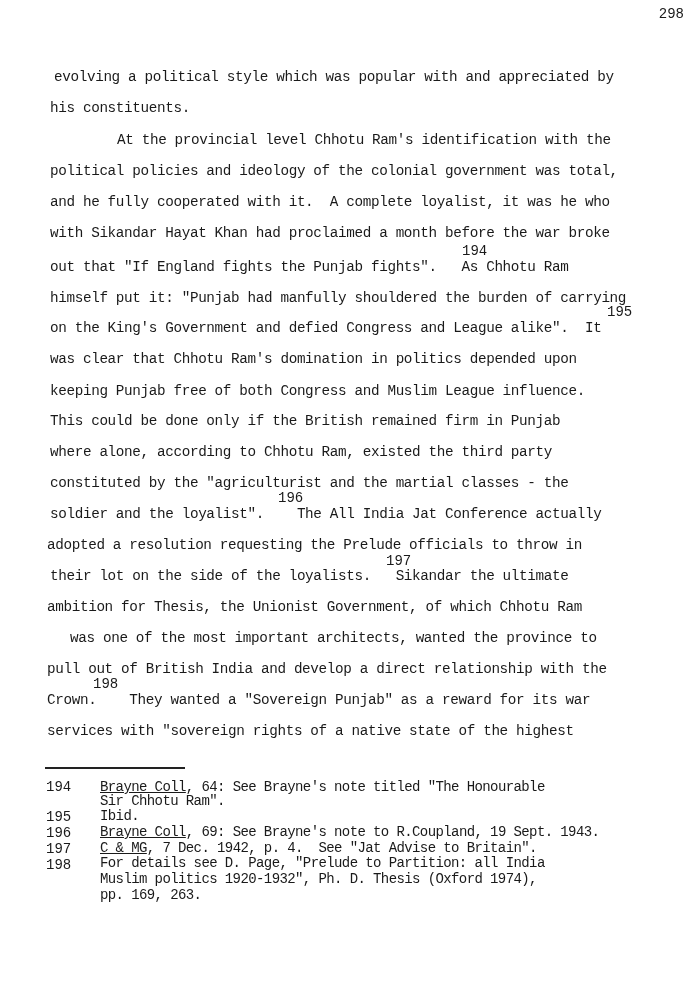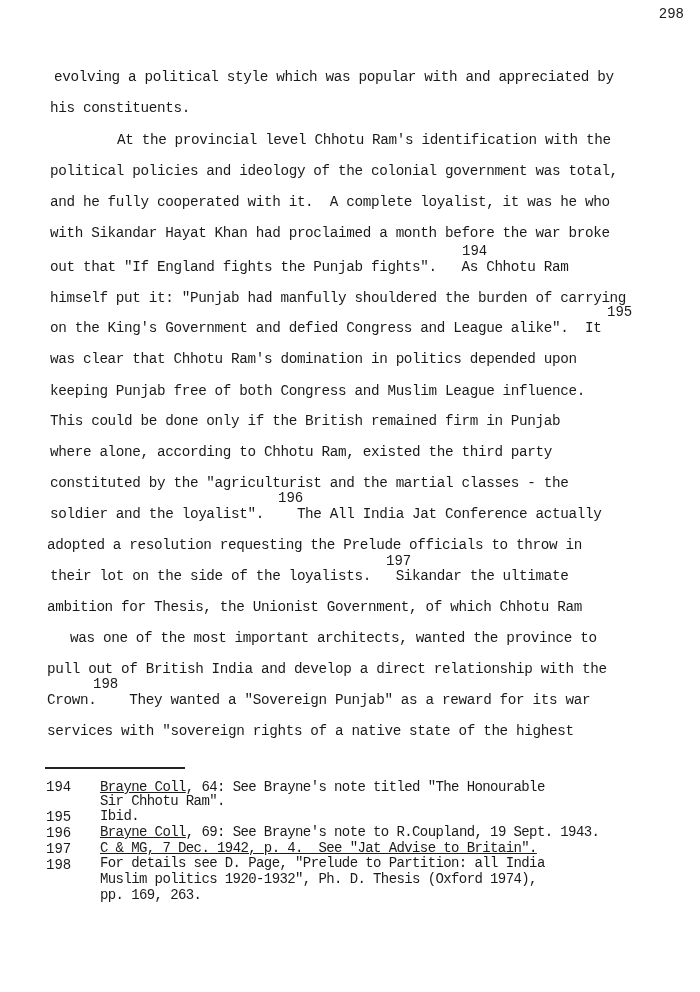--- a/index.html
+++ b/index.html
@@ -55,19 +55,19 @@
   <div class="fn-text" style="top:779px;"><span class="u">Brayne Coll</span><span>, 64: See Brayne's note titled "The Honourable</span></div>
   <div class="fn-text" style="top:793px;">Sir Chhotu Ram".</div>
 
   <div class="fn-num" style="top:809px;">195</div>
   <div class="fn-text" style="top:808px;">Ibid.</div>
 
   <div class="fn-num" style="top:825px;">196</div>
   <div class="fn-text" style="top:824px;"><span class="u">Brayne Coll</span><span>, 69: See Brayne's note to R.Coupland, 19 Sept. 1943.</span></div>
 
   <div class="fn-num" style="top:841px;">197</div>
-  <div class="fn-text" style="top:840px;text-decoration:underline;"><span class="u">C &amp; MG</span><span>, 7 Dec. 1942, p. 4.  See "Jat Advise to Britain".</span></div>
+  <div class="fn-text" style="top:840px;"><span class="u">C &amp; MG</span><span>, 7 Dec. 1942, p. 4.  See "Jat Advise to Britain".</span></div>
 
   <div class="fn-num" style="top:857px;">198</div>
   <div class="fn-text" style="top:855px;">For details see D. Page, "Prelude to Partition: all India</div>
   <div class="fn-text" style="top:871px;">Muslim politics 1920-1932", Ph. D. Thesis (Oxford 1974),</div>
   <div class="fn-text" style="top:887px;">pp. 169, 263.</div>
 </div>
 
 </body></html>

